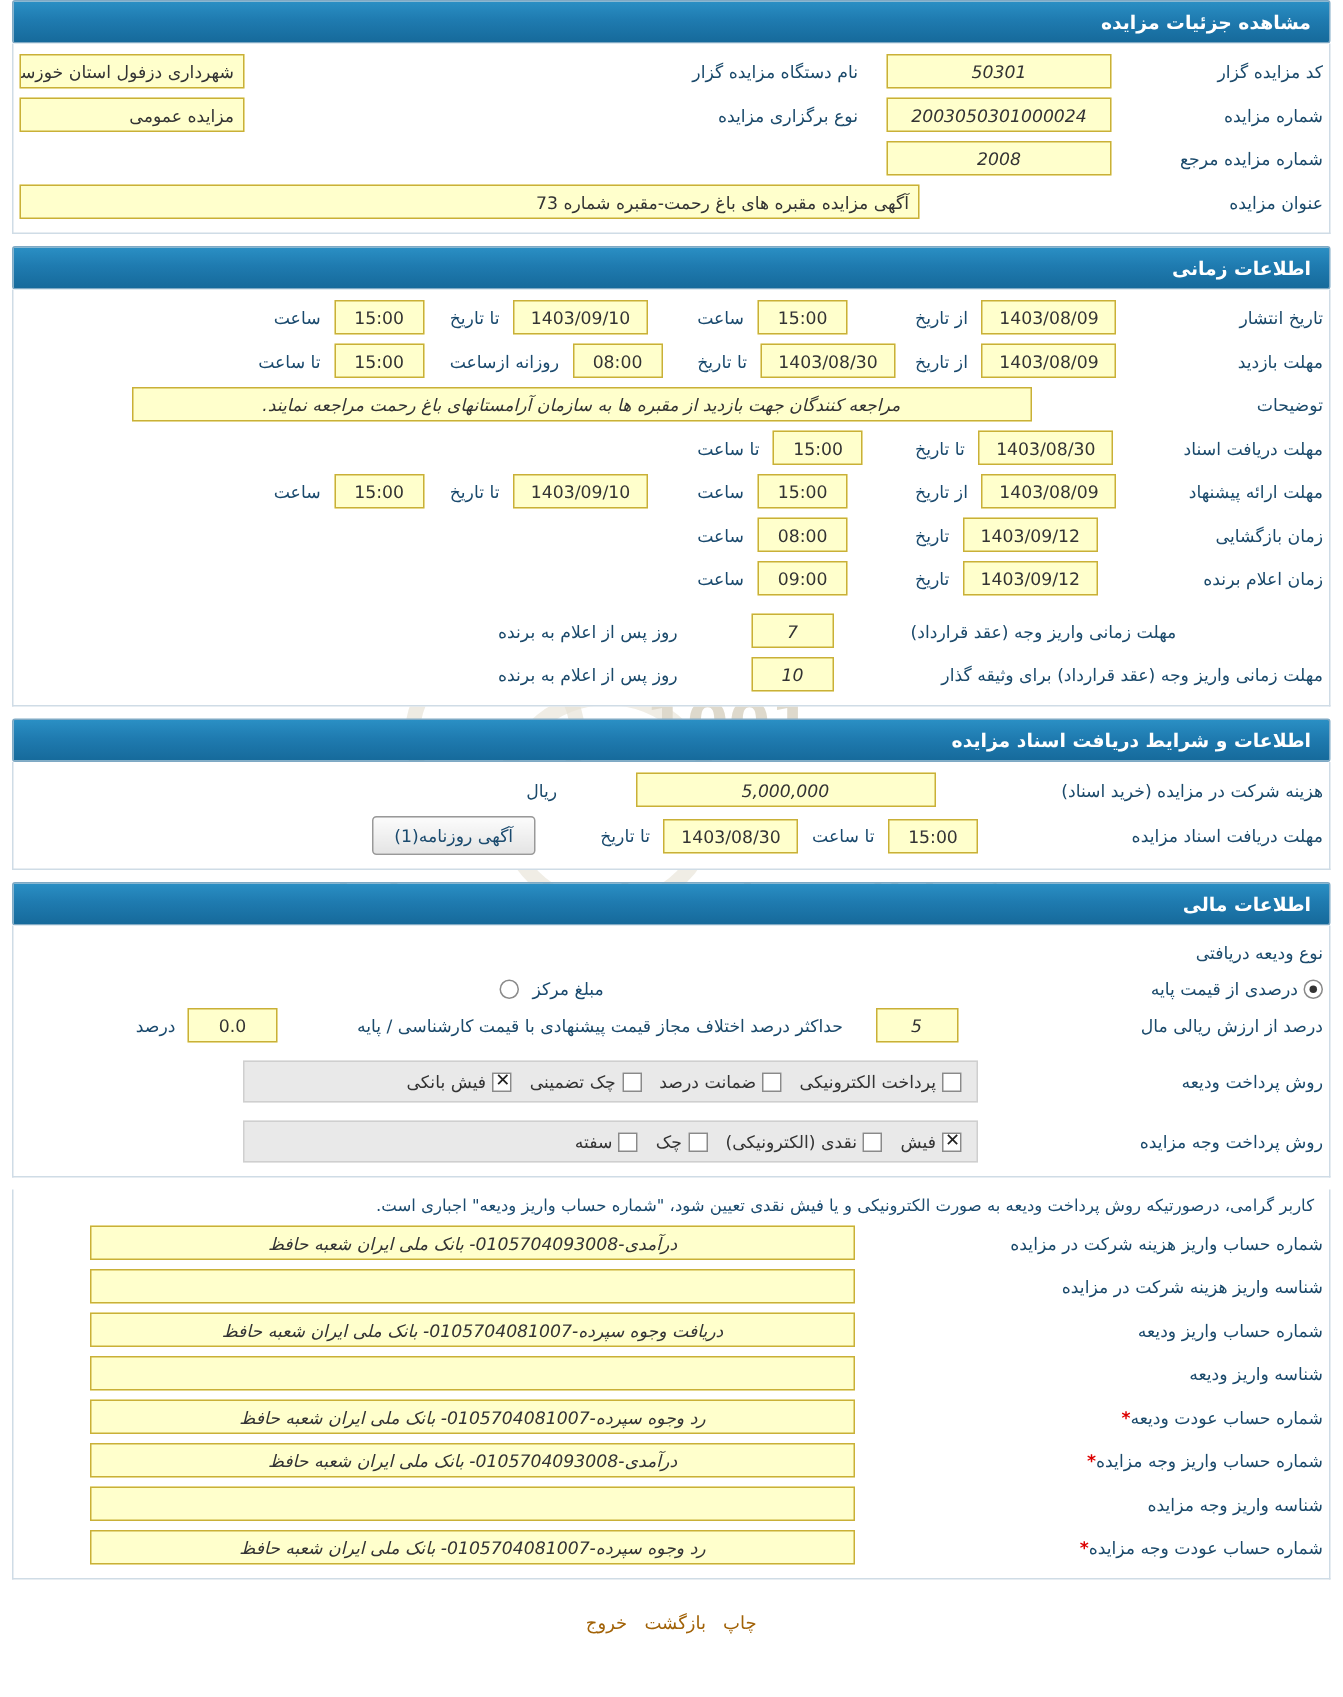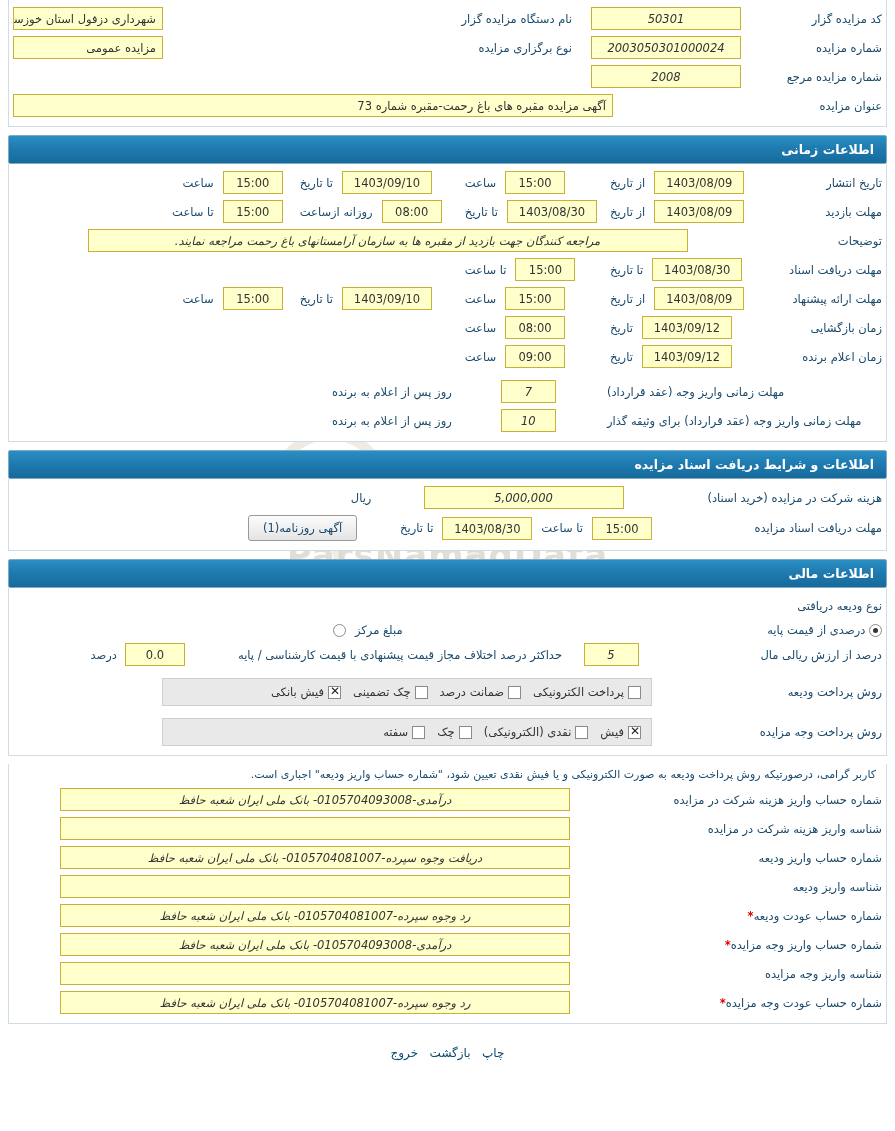--- a/index.html
+++ b/index.html
@@ -174,21 +174,21 @@
     text-align: right;
     padding-right: 10px;
   }
 
   .footer {
     text-align: center;
     padding: 14px 0 18px 0;
     font-size: 12px;
   }
   .footer a {
-    color: #0c4a6e;
+    color: #a16207;
     text-decoration: none;
     cursor: pointer;
   }
   .percent-lbl { font-size: 11.5px; color:#1a4a6e; }
   .spacer-row td { height: 4px; }
 </style>
 </head>
 <body>
 
 <div class="page">
@@ -197,20 +197,21 @@
     <div class="wm-circle wm-c1"></div>
     <div class="wm-circle wm-c2"></div>
     <div class="wm-num">1001</div>
     <div class="wm-text wm-1">ParsNamadData</div>
     <div class="wm-text wm-2">مرکز اطلاع رسانی مناقصات و مزایدات</div>
     <div class="wm-text wm-3">پایگاه اطلاع رسانی مناقصه ومزایده</div>
   </div>
 
   <div class="content">
 
+    <div class="sec-head">مشاهده جزئیات مزایده</div>
     <div class="sec-body">
       <table class="grid">
         <tbody>
             <tr>
           <td class="lbl" style="width:130px">کد مزایده گزار</td>
           <td style="width:180px">
             <div class="cellflex center">
                   <span class="fld w150">50301</span>
                 </div>
           </td>
@@ -412,21 +413,21 @@
           <td colspan="2" class="lbl" style="text-align:left;padding-left:6px">مهلت زمانی واریز وجه (عقد قرارداد)</td>
           <td style="width:90px">
             <div class="cellflex center">
                   <span class="fld w55">7</span>
                 </div>
           </td>
           <td colspan="2" class="lbl" style="text-align:right">روز پس از اعلام به برنده</td>
         </tr>
 
         <tr>
-          <td colspan="2" class="lbl" style="text-align:left;padding-left:6px">مهلت زمانی واریز وجه (عقد قرارداد) برای وثیقه گذار</td>
+          <td colspan="2" class="lbl" style="text-align:right;padding-left:6px">مهلت زمانی واریز وجه (عقد قرارداد) برای وثیقه گذار</td>
           <td>
             <div class="cellflex center">
                   <span class="fld w55">10</span>
                 </div>
           </td>
           <td colspan="2" class="lbl" style="text-align:right">روز پس از اعلام به برنده</td>
         </tr>
       </tbody>
         </table>
     </div>

